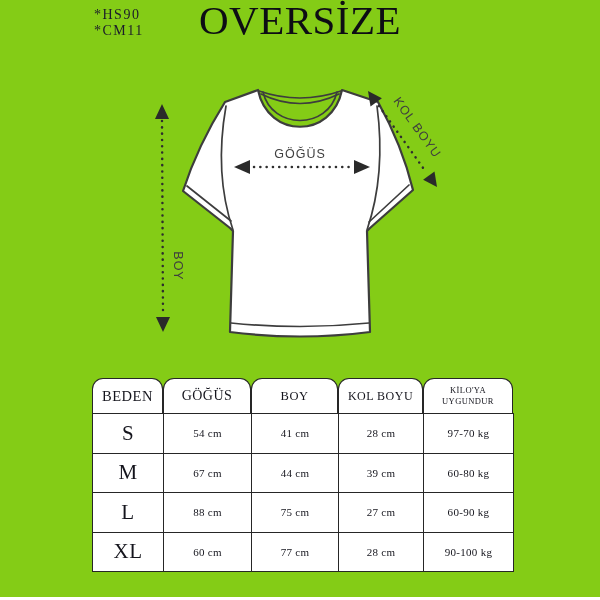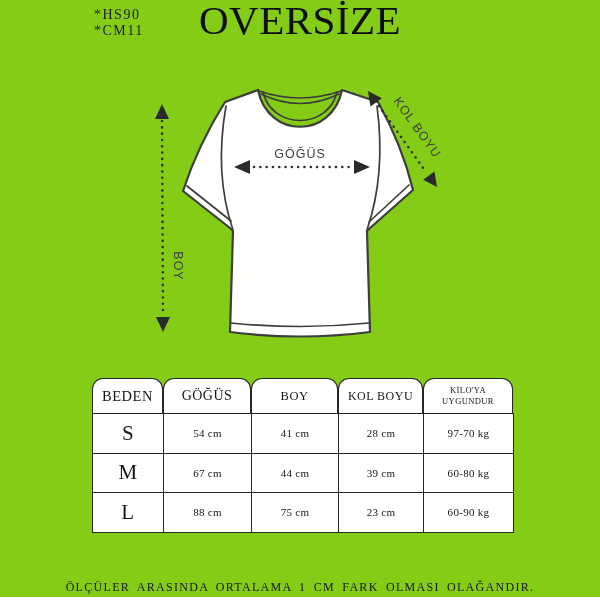--- a/index.html
+++ b/index.html
@@ -135,22 +135,28 @@
         <td class="size">M</td>
         <td>67 cm</td>
         <td>44 cm</td>
         <td>39 cm</td>
         <td>60-80 kg</td>
       </tr>
       <tr>
         <td class="size">L</td>
         <td>88 cm</td>
         <td>75 cm</td>
-        <td>23 cm</td>
+        <td>27 cm</td>
         <td>60-90 kg</td>
+      </tr>
+      <tr>
+        <td class="size">XL</td>
+        <td>60 cm</td>
+        <td>77 cm</td>
+        <td>28 cm</td>
+        <td>90-100 kg</td>
       </tr>
     </tbody>
       </table>
   </div>
 
-  <div class="footer">ÖLÇÜLER ARASINDA ORTALAMA 1 CM FARK OLMASI OLAĞANDIR.</div>
 
 </div>
 
 </body></html>

